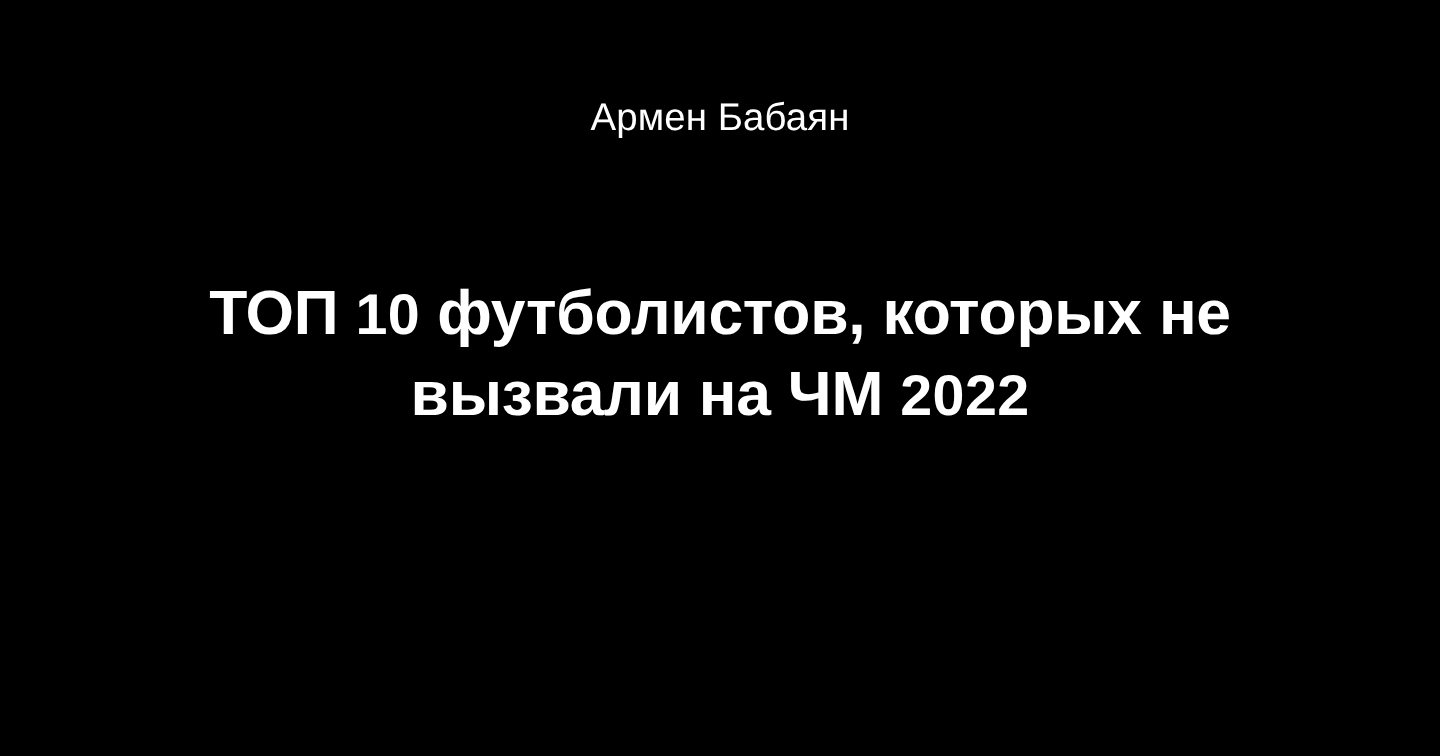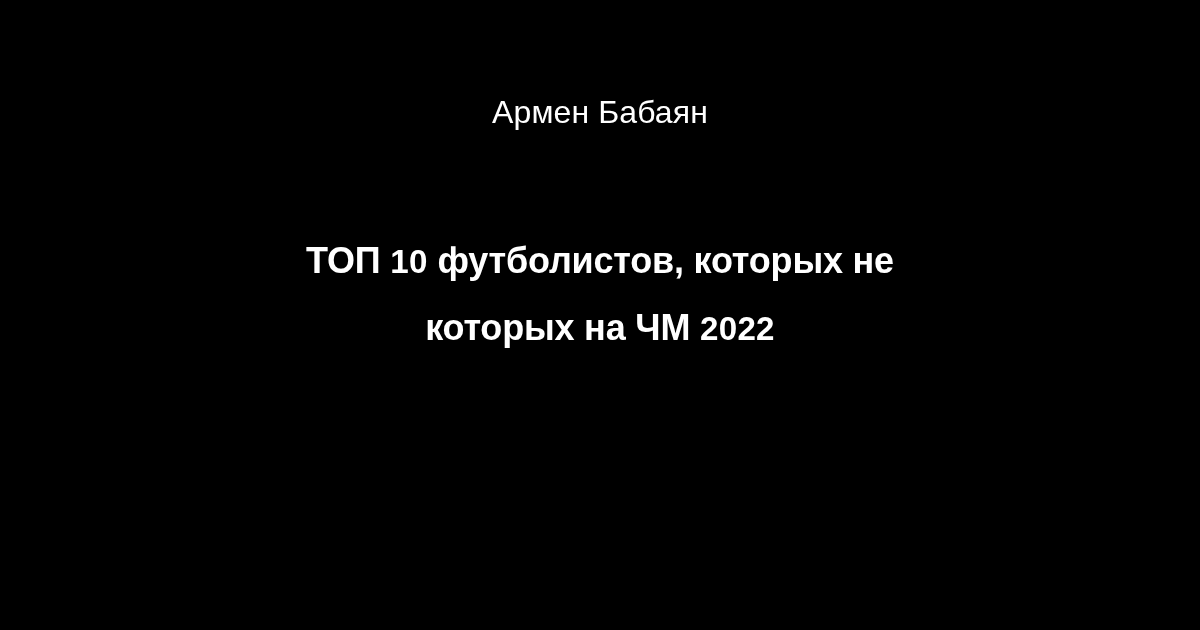--- a/index.html
+++ b/index.html
@@ -31,33 +31,32 @@
     left: 0;
     width: 1200px;
     text-align: center;
     color: #ffffff;
     font-family: "Liberation Sans", "DejaVu Sans", sans-serif;
     font-size: 32px;
     font-weight: 400;
     line-height: 38px;
     letter-spacing: 0.1px;
     white-space: nowrap;
-    margin-top: 15px;
   }
 
   
   .headline {
     position: absolute;
     top: 228px;
     left: 0;
     width: 1200px;
     text-align: center;
     color: #ffffff;
     font-family: "Liberation Sans", "DejaVu Sans", sans-serif;
-    font-size: 36px;
+    font-size: 52px;
     font-weight: 700;
     line-height: 66px;
     letter-spacing: -0.2px;
     padding: 0 60px;
     box-sizing: border-box;
   }
 
   .headline .hl-line {
     display: block;
     white-space: nowrap;
@@ -71,16 +70,16 @@
 </style>
 </head>
 <body>
 
 <div class="card">
 
   <div class="byline">Армен Бабаян</div>
 
   <div class="headline">
     <span class="hl-line"><span>ТОП </span><span class="num">10</span><span> футболистов, которых не</span></span>
-    <span class="hl-line"><span>которых на ЧМ </span><span class="num">2022</span><span></span></span>
+    <span class="hl-line"><span>вызвали на ЧМ </span><span class="num">2022</span><span></span></span>
   </div>
 
 </div>
 
 </body></html>

